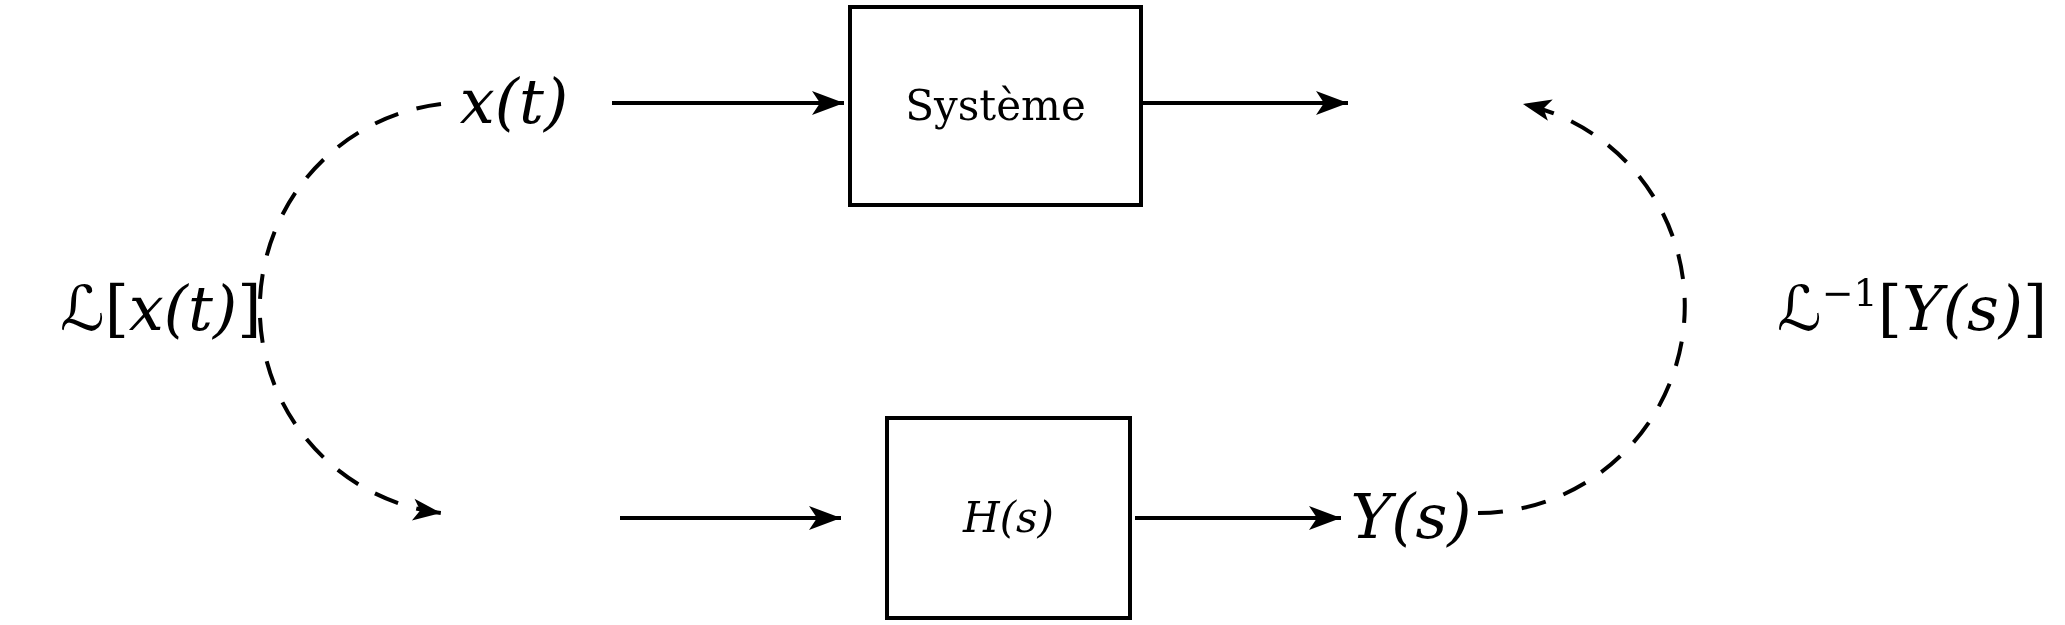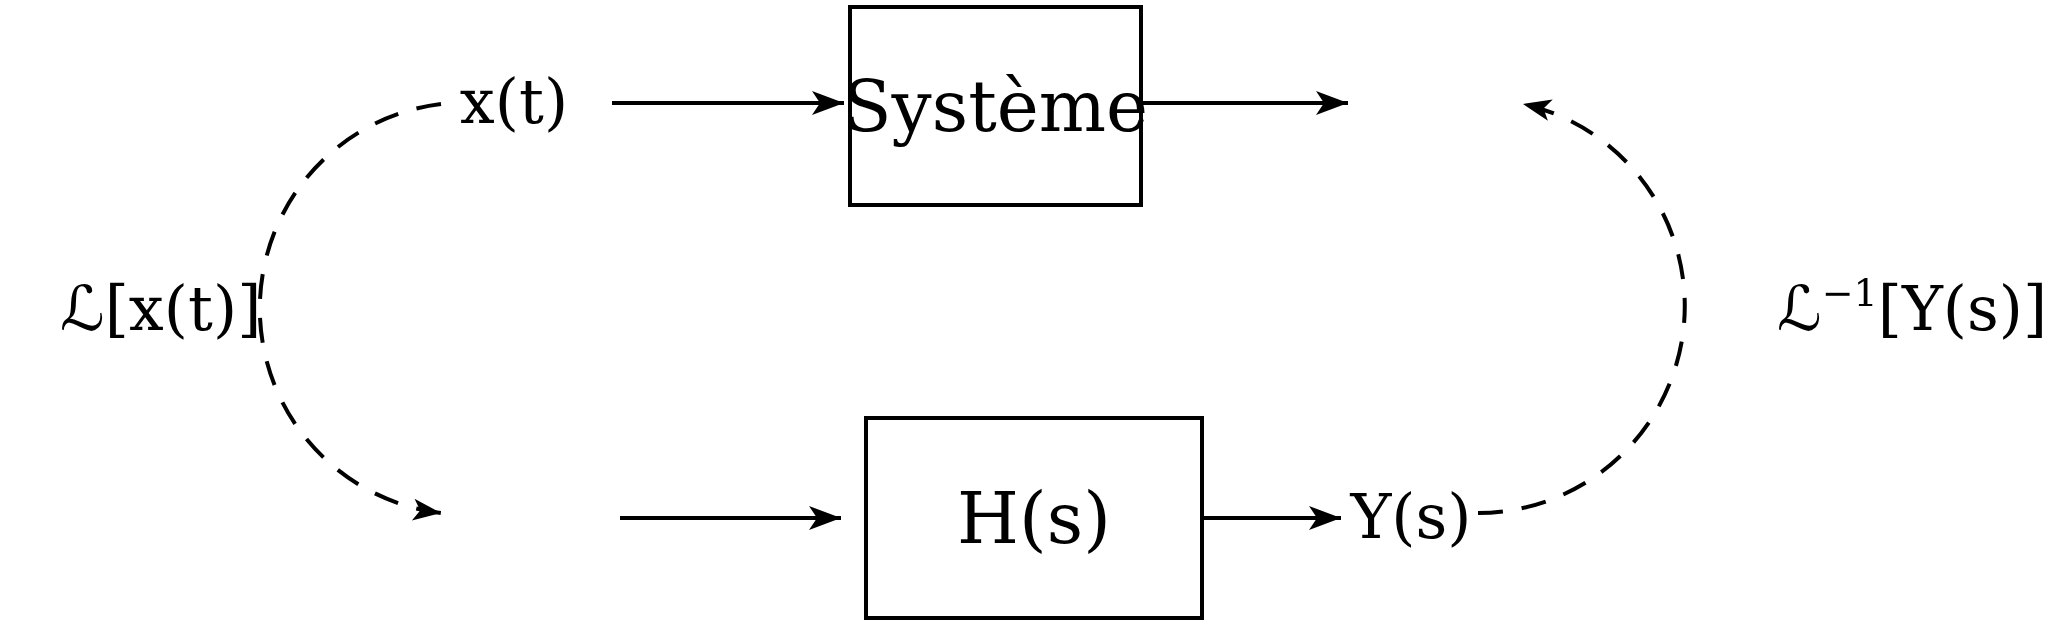--- a/index.html
+++ b/index.html
@@ -25,33 +25,33 @@
   .box {
     position: absolute;
     border: 4px solid var(--ink);
     background: var(--bg);
     display: flex;
     align-items: center;
     justify-content: center;
     box-sizing: border-box;
   }
   .box-system { left: 848px; top: 5px;   width: 295px; height: 202px; }
-  .box-hs     { left: 864px; top: 416px; width: 340px; height: 204px; }
+  .box-hs     { left: 885px; top: 416px; width: 247px; height: 204px; }
 
   .mlabel {
     position: absolute;
     font-size: 62px;
     line-height: 1;
     white-space: nowrap;
     transform: translate(-50%, -50%);
   }
-  .math { }
+  .math { font-style: italic; }
   .upright { font-style: normal; }
 
-  .box .boxtext { font-size: 71px; line-height: 1; white-space: nowrap; text-align: center; }
+  .box .boxtext { font-size: 42px; line-height: 1; white-space: nowrap; text-align: center; }
 
   .tlabel {
     position: absolute;
     font-size: 62px;
     line-height: 1;
     white-space: nowrap;
     transform: translateY(-50%);
     margin-left: 40px;
   }
   .script {

